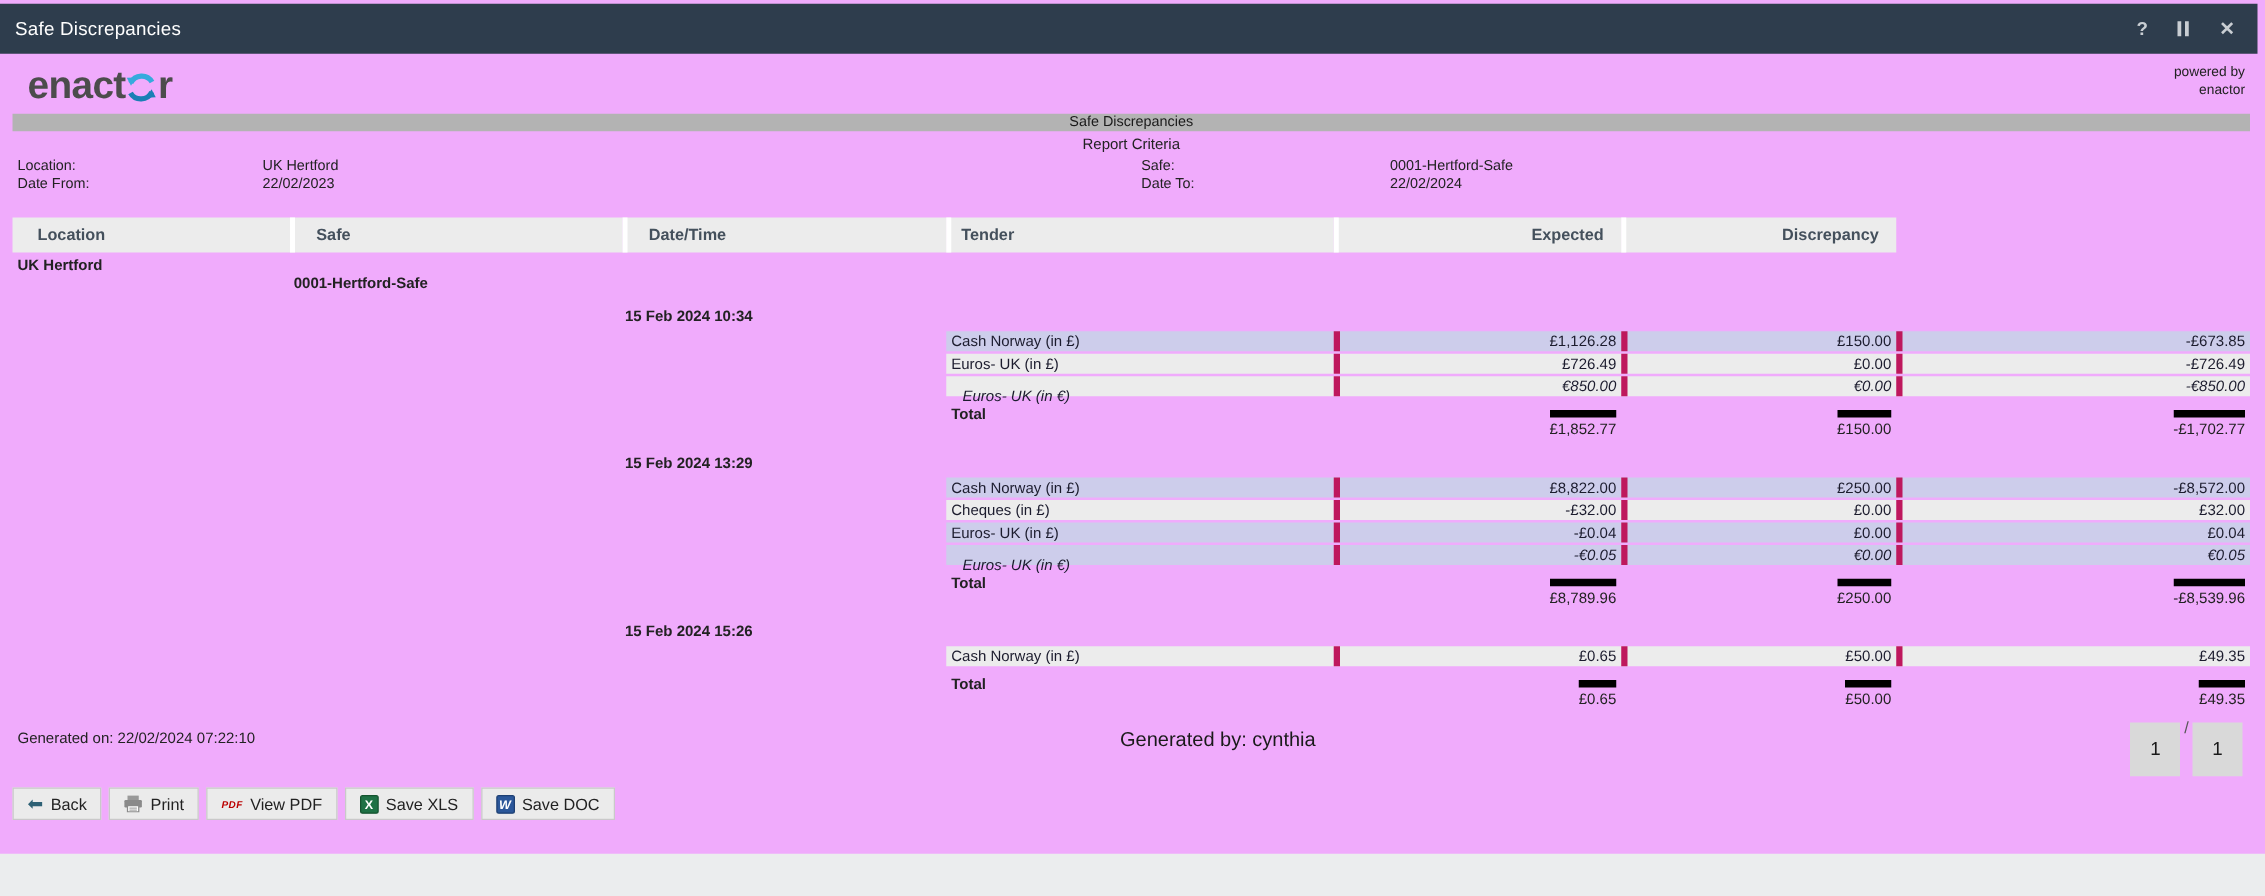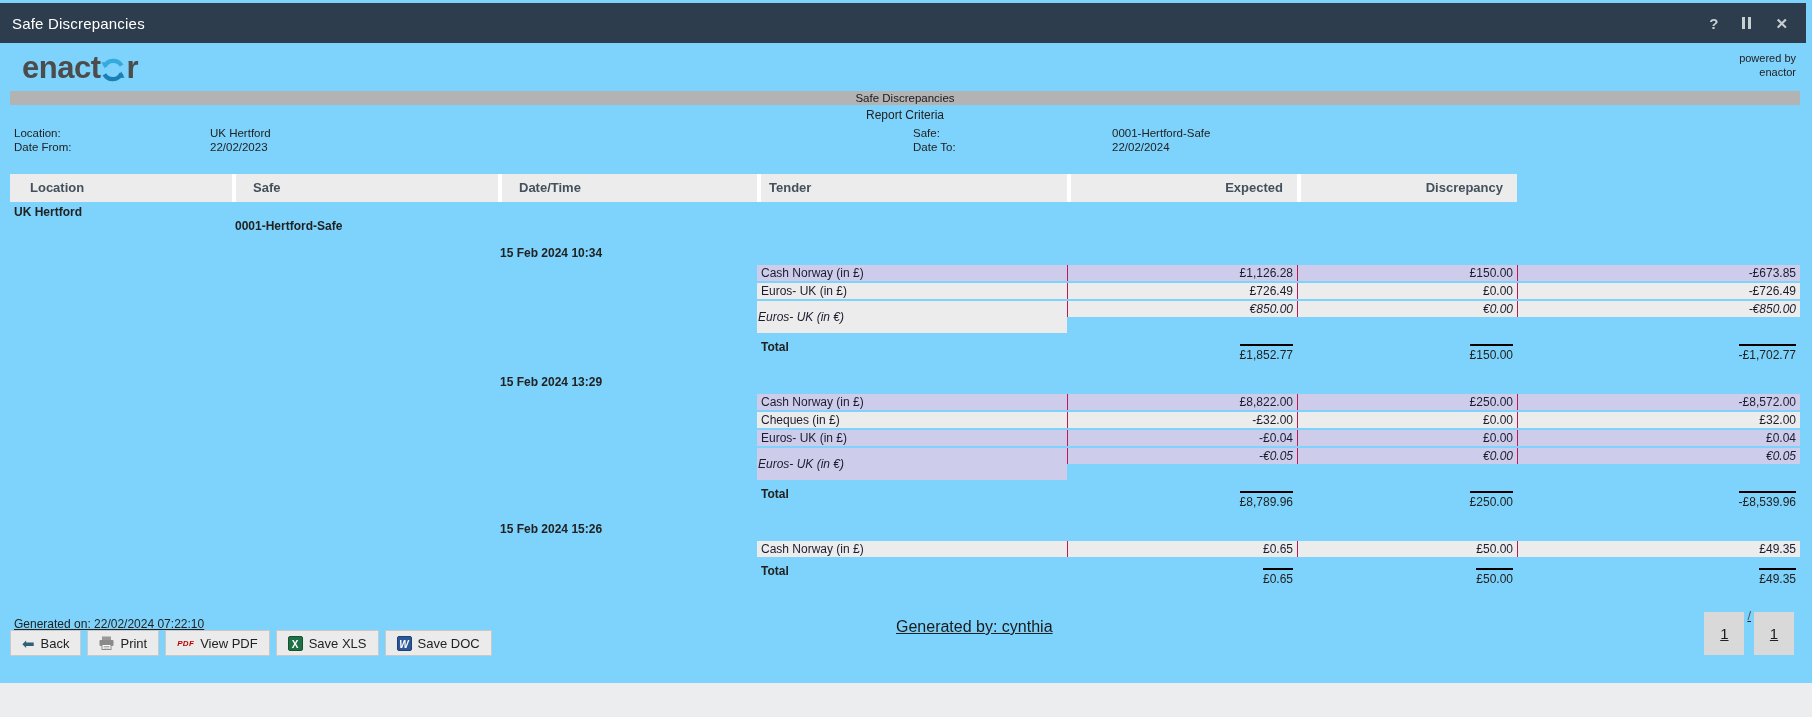--- a/index.html
+++ b/index.html
@@ -1,18 +1,18 @@
 <!DOCTYPE html>
 <html><head>
 <meta charset="utf-8">
 <style>
   * { margin:0; padding:0; box-sizing:border-box; }
   html,body { background:#fff; }
   body { font-family:"Liberation Sans", sans-serif; color:#222; }
-  .app { position:relative; width:1812px; height:717px; background:#7dd3fc; overflow:hidden; }
+  .app { position:relative; width:1812px; height:717px; background:#f0abfc; overflow:hidden; }
 
   
   .titlebar {
     position:absolute; top:3px; left:0; width:1806px; height:40px;
     background:#2e3d4d; color:#fff; display:flex; align-items:center;
     padding:0 18px 0 12px;
   }
   .titlebar .title { font-size:15px; font-weight:400; letter-spacing:.2px; }
   .win-controls { margin-left:auto; display:flex; align-items:center; gap:24px; }
   .win-btn { color:#c9ced3; font-size:15px; font-weight:bold; cursor:default; line-height:1; }
@@ -56,34 +56,34 @@
   .loc-row .c1 { padding-left:4px; }
   .safe-row { margin-top:1px; }
   .safe-row .c2 { padding-left:3px; }
 
   .group-date { margin-top:13px; margin-bottom:5px; }
   .group-date .dt { grid-column:3; font-size:12px; font-weight:bold; padding-left:2px; }
 
   .trow { margin-bottom:2px; }
   .td { font-size:12px; height:16px; line-height:16px; color:#1c1c2e; }
   .td.tender { grid-column:4; padding-left:4px; }
-  .td.val { border-left:1px solid #be185d; text-align:right; padding-right:4px; }
+  .td.val { border-left:5px solid #be185d; text-align:right; padding-right:4px; }
   .hl { background:#cdcdeb; }
   .gl { background:#ececec; }
   .td.sub { font-style:italic; }
-  .tender.sub { height:32px; line-height:32px; padding-left:1px; }
+  .tender.sub { height:16px; line-height:32px; padding-left:13px; }
   .val.sub { align-self:start; }
 
   .total-row { margin-top:7px; margin-bottom:4px; }
   .total-row .tlabel { grid-column:4; font-size:12px; font-weight:bold; padding-left:4px; height:18px; }
   .total-row .tval { text-align:right; padding-right:4px; font-size:12px; padding-top:4px; }
-  .total-row .ov { display:inline-block; border-top:2px solid #000000; padding-top:2px; }
-
-  
-  .gen-row { display:flex; align-items:flex-start; margin-top:26px; padding-left:4px;text-decoration:underline; }
+  .total-row .ov { display:inline-block; border-top:6px solid #000000; padding-top:2px; }
+
+  
+  .gen-row { display:flex; align-items:flex-start; margin-top:12px; padding-left:4px; }
   .gen-on { font-size:12px; padding-top:5px; }
   .gen-by { flex:1; text-align:center; font-size:16px; color:#1a1a1a; padding-top:6px; position:relative; left:20px; }
   .pager { display:flex; align-items:flex-start; margin-right:6px; }
   .page-box { width:40px; height:43px; background:#d9d9d9; border:none; text-align:center;
               font-size:15px; color:#1a1a1a; font-family:"Liberation Sans", sans-serif; line-height:43px; }
   .page-sep { font-size:13px; color:#555; margin:0 3px; position:relative; top:-4px; }
 
   
   .toolbar { position:absolute; left:10px; top:630px; display:flex; gap:6px; }
   .btn {

